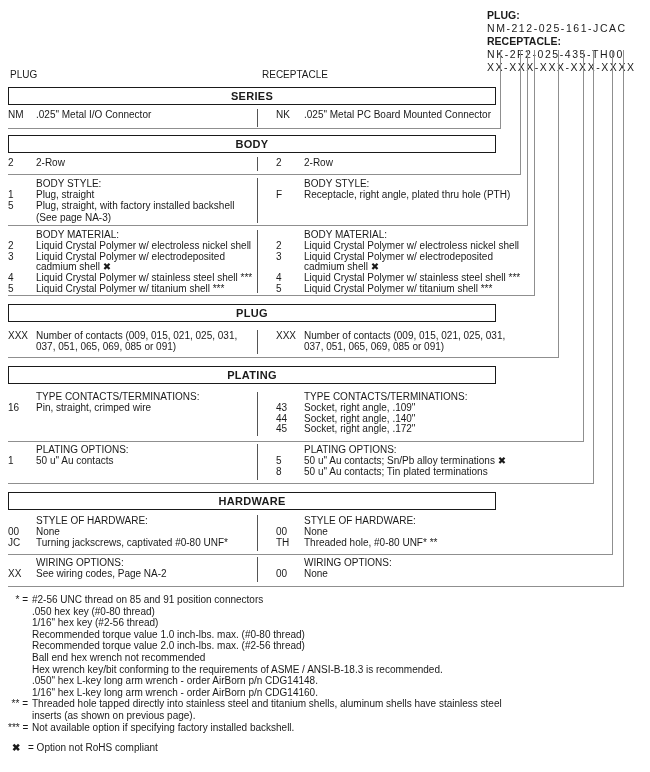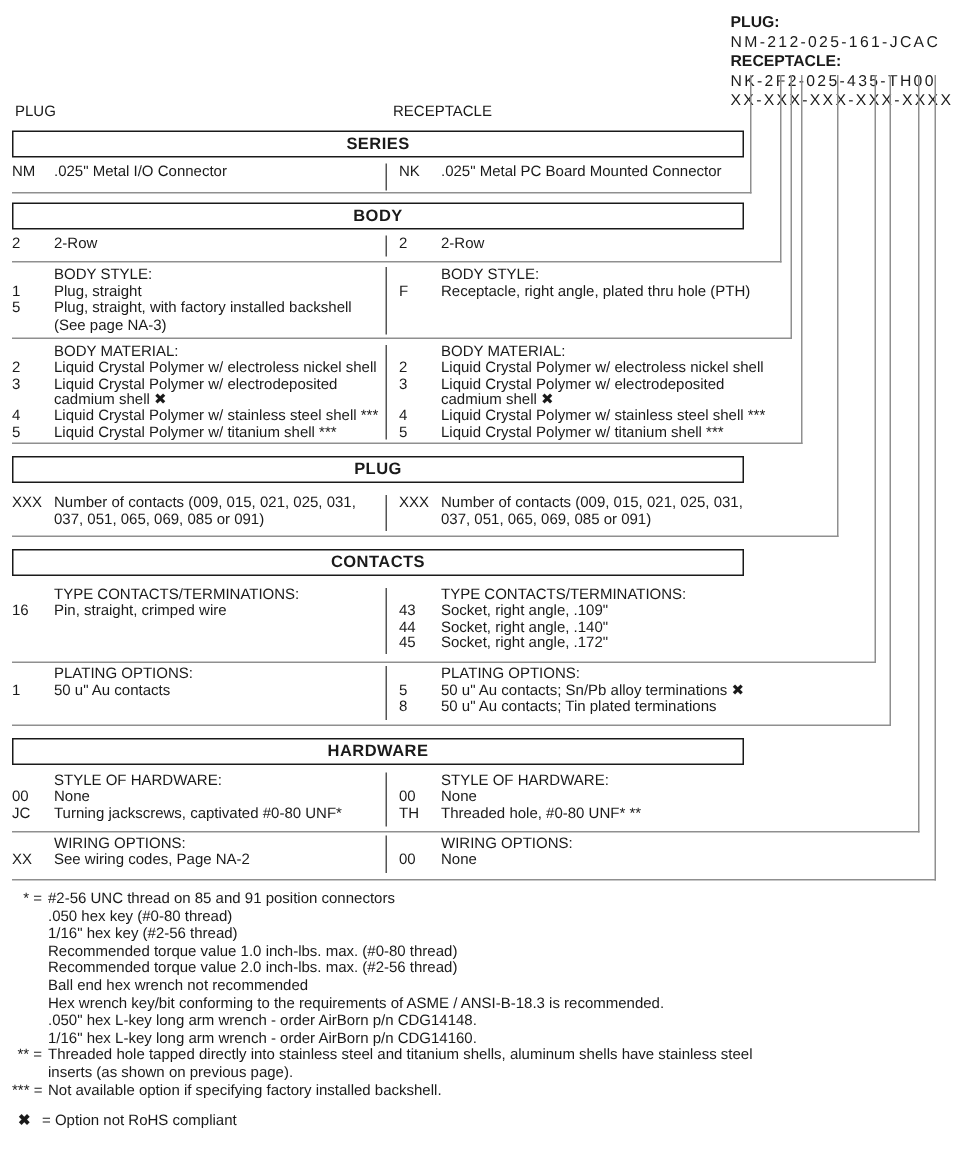--- a/index.html
+++ b/index.html
@@ -30,21 +30,21 @@
   .sec-box{
     position:absolute;left:8px;width:486px;height:16px;
     border:1.5px solid #1a1a1a;background:#fff;
     text-align:center;font-weight:bold;font-size:11px;
     line-height:16px;letter-spacing:0.3px;
   }
   
   .row{position:absolute;left:8px;width:492px;line-height:11.2px;}
   .col-l{position:absolute;left:0;top:0;width:248px;height:100%;}
   .col-r{position:absolute;left:249px;top:0;width:236px;height:100%;
-         border-left:1px solid #555;padding-left:8px;}
+         border-left:1px solid #555;padding-left:18px;}
   .line{display:grid;grid-template-columns:28px 1fr;}
   .code{white-space:nowrap;}
   .txt{white-space:nowrap;}
   .heading{}
   
   .footnotes{position:absolute;left:8px;top:594px;line-height:11.6px;font-size:10px;}
   .fn-line{display:grid;grid-template-columns:20px 1fr;column-gap:4px;}
   .fn-prefix{text-align:right;white-space:nowrap;}
   .fn-cont{margin-left:24px;}
   .rohs{margin-top:9px;display:flex;}
@@ -223,21 +223,21 @@
         <span class="txt">Number of contacts (009, 015, 021, 025, 031,</span>
         </div>
       <div class="line">
         <span class="code"></span>
         <span class="txt">037, 051, 065, 069, 085 or 091)</span>
         </div>
     </div>
   </div>
 
   <div class="sec-box" style="top:366px">
-    <span>CONTACTS</span>
+    <span>PLATING</span>
   </div>
   <div class="row" style="top:392px;height:44px;line-height:10.8px">
     <div class="col-l">
       <div class="line">
           <span class="code"></span>
         <span class="txt heading">TYPE CONTACTS/TERMINATIONS:</span>
         </div>
       <div class="line">
         <span class="code">16</span>
         <span class="txt">Pin, straight, crimped wire</span>

